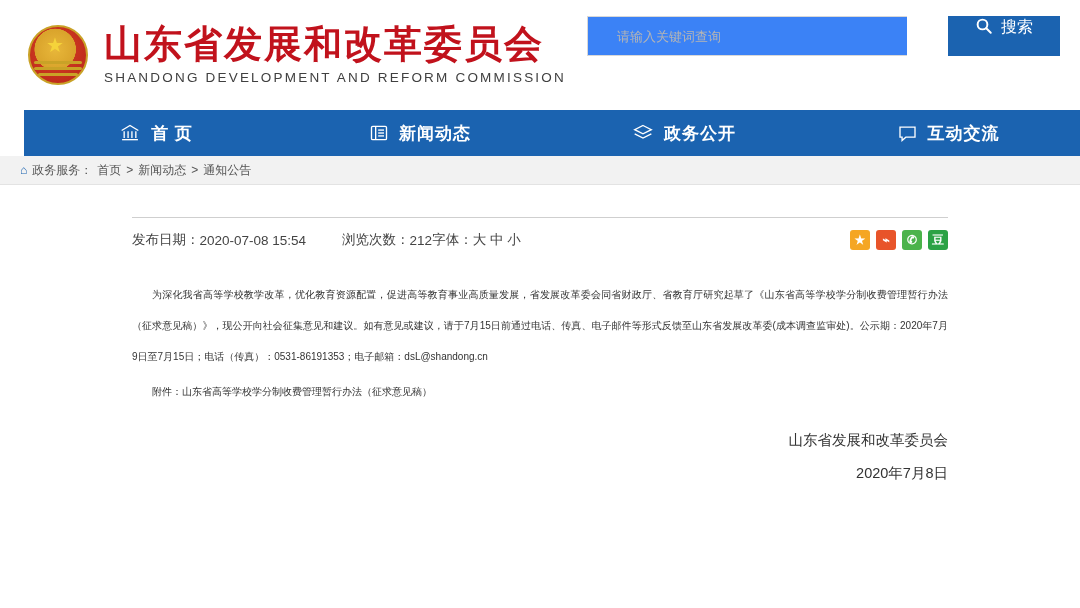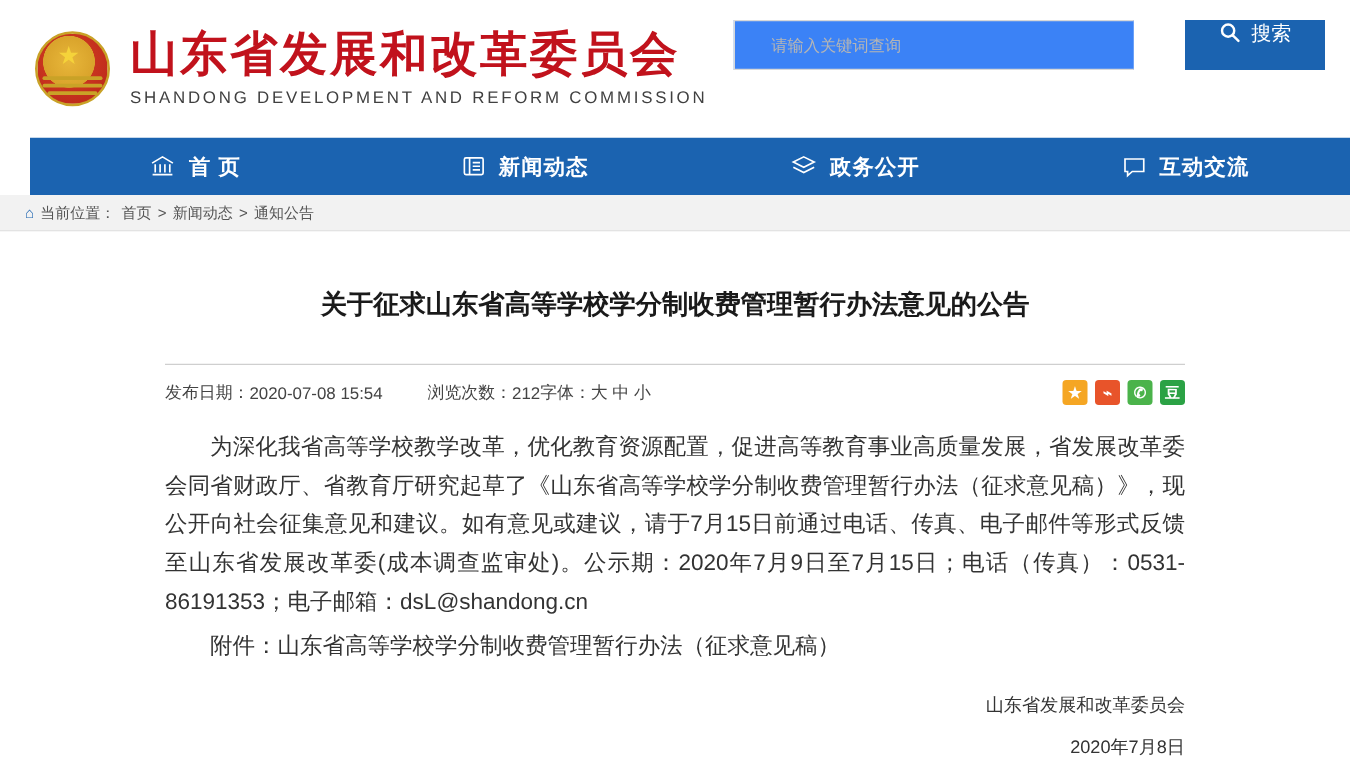--- a/index.html
+++ b/index.html
@@ -199,24 +199,24 @@
     font-size: 12px;
     font-weight: bold;
     cursor: pointer;
   }
   .sicon.s1 { background: #f5a623; }
   .sicon.s2 { background: #e8542a; }
   .sicon.s3 { background: #4bb34b; }
   .sicon.s4 { background: #2ba245; }
 
   .body-text {
-    font-size: 18px;
+    font-size: 10px;
     line-height: 31px;
     color: #333;
-    margin-top: 6px;
+    margin-top: 17px;
     text-align: justify;
   }
   .body-text p { margin: 0 0 4px 0; text-indent: 2em; }
   .sign {
     text-align: right;
     font-size: 14.5px;
     line-height: 31px;
     color: #333;
     margin-top: 18px;
   }
@@ -296,30 +296,29 @@
       <svg width="21" height="20" viewBox="0 0 24 24" fill="none" stroke="#ffffff" stroke-width="1.6">
         <path d="M3 5 h18 v12 h-11 l-4.5 4 v-4 H3 Z"></path>
       </svg>
     </span>
     <span class="nav-label">互动交流</span>
   </div>
 </div>
 
 <div class="breadcrumb">
   <span class="home-ico">⌂</span>
-  <span>当前位置：</span>
+  <span>政务服务：</span>
   <span>首页</span>
   <span>&gt;</span>
   <span>新闻动态</span>
   <span>&gt;</span>
   <span>通知公告</span>
 </div>
 
 <div class="article">
-  <div class="art-title">关于征求山东省高等学校学分制收费管理暂行办法意见的公告</div>
 
   <div class="meta-rule"></div>
 
   <div class="meta">
     <span class="m-date">发布日期：</span>
     <span>2020-07-08 15:54</span>
     <span class="m-views">浏览次数：</span>
     <span>212</span>
     <span class="m-font">字体：</span>
     <span>大 中 小</span>

